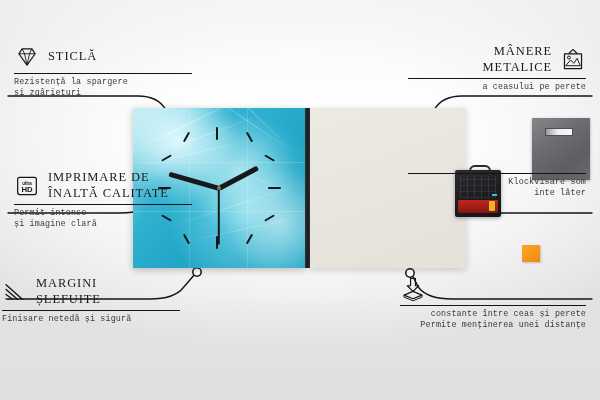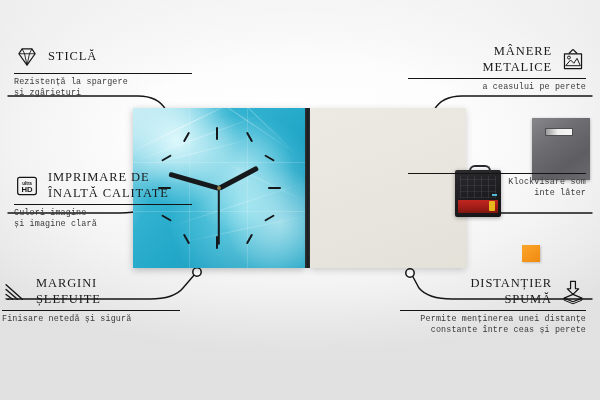--- a/index.html
+++ b/index.html
@@ -234,21 +234,21 @@
         <text x="16" y="14.5" font-family="Liberation Sans, sans-serif" font-size="5.5" font-weight="bold" fill="#151515" text-anchor="middle">ultra</text>
         <text x="16" y="23" font-family="Liberation Sans, sans-serif" font-size="9.5" font-weight="bold" fill="#151515" text-anchor="middle">HD</text>
       </svg>
       <div class="titles">
         <div>IMPRIMARE DE</div>
         <div>ÎNALTĂ CALITATE</div>
       </div>
     </div>
     <div class="rule" style="width:178px;"></div>
     <div class="sub">
-      <div>Culori imagine</div>
+      <div>Permit intense</div>
       <div>și imagine clară</div>
     </div>
   </div>
 
   <div class="feat left" style="left:2px;top:276px;width:178px;">
     <div class="head">
       <svg class="ico" viewBox="0 0 32 32" stroke="#151515" stroke-width="1.7" stroke-linecap="round">
         <path d="M5 7 L25 25"></path>
         <path d="M5 13 L19 25"></path>
         <path d="M5 19 L13 25"></path>
@@ -288,30 +288,26 @@
   <div class="feat right" style="left:408px;top:170px;width:178px;">
     <div class="rule" style="width:178px;"></div>
     <div class="sub">
       <div>Klockvisare som</div>
       <div>inte låter</div>
     </div>
   </div>
 
   <div class="feat right" style="left:400px;top:276px;width:186px;">
     <div class="head">
-      <div class="titles" style="flex:1;">
-        <div>DISTANȚIER</div>
-        <div>SPUMĂ</div>
-      </div>
       <svg class="ico" viewBox="0 0 32 32" fill="none" stroke="#151515" stroke-width="1.5" stroke-linejoin="round">
         <path d="M13 3 L19 3 L19 12 L23 12 L16 19 L9 12 L13 12 Z"></path>
         <path d="M16 19 L27 23.5 L16 28 L5 23.5 Z"></path>
         <path d="M5 23.5 L5 26 L16 30.5 L27 26 L27 23.5" stroke-width="1.2"></path>
       </svg>
     </div>
     <div class="rule" style="width:186px;"></div>
     <div class="sub">
+      <div>constante între ceas și perete</div>
       <div>Permite menținerea unei distanțe</div>
-      <div>constante între ceas și perete</div>
     </div>
   </div>
 
 </div>
 
 </body></html>

